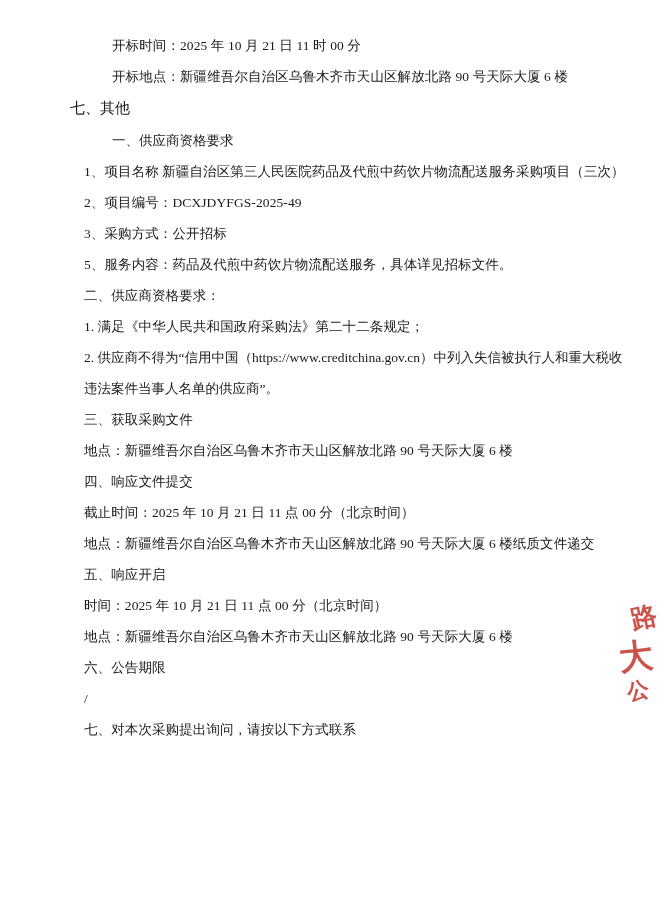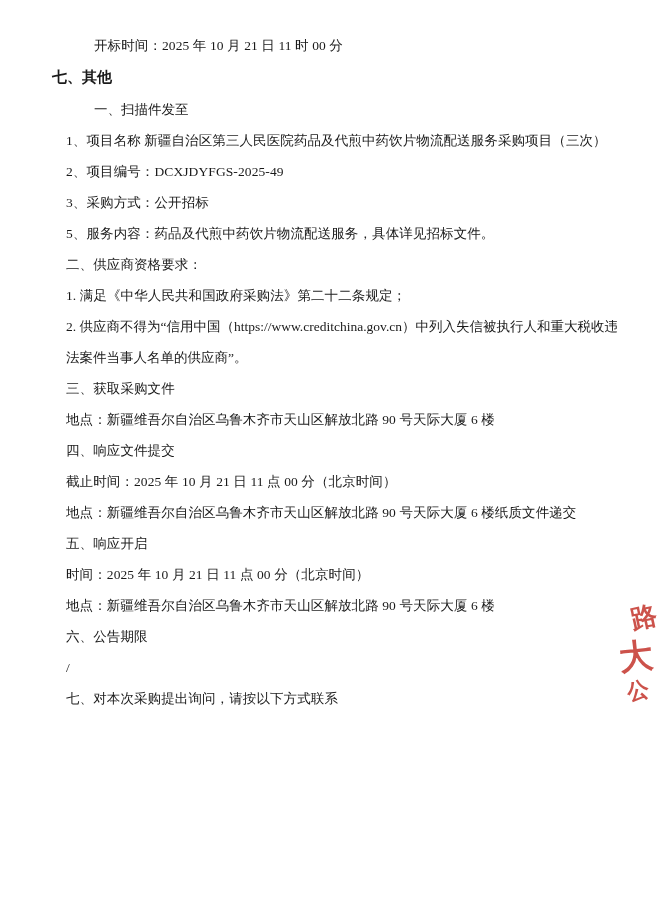--- a/index.html
+++ b/index.html
@@ -13,33 +13,33 @@
     font-family: "Liberation Serif", "DejaVu Serif", serif;
     color: #1a1a1a;
     position: relative;
     overflow: hidden;
   }
   .page {
     position: relative;
     width: 667px;
     height: 902px;
     box-sizing: border-box;
-    padding: 30px 38px 10px 38px;
+    padding: 30px 38px 10px 56px;
   }
   .line {
     font-size: 13.5px;
     line-height: 31px;
     white-space: nowrap;
     letter-spacing: 0.1px;
   }
   .indent1 { padding-left: 28px; font-family: Liberation Serif, serif; }
   .indent2 { padding-left: 56px; }
   .heading {
     font-size: 15px;
-    font-weight: bold;
+    font-weight: normal;
     line-height: 33px;
     padding-left: 14px;
   }
   .subheading {
     font-size: 13.5px;
     line-height: 31px;
     padding-left: 56px;
   }
   .wrap {
     font-size: 13.5px;
@@ -64,24 +64,25 @@
   .s1 { top: 0px;  right: 2px;  font-size: 26px; transform: rotate(-12deg); }
   .s2 { top: 34px; right: 6px;  font-size: 34px; transform: rotate(-6deg); }
   .s3 { top: 76px; right: 10px; font-size: 22px; transform: rotate(-14deg); }
 </style>
 </head>
 <body>
 
 <div class="page">
 
   <div class="line indent2">开标时间：2025 年 10 月 21 日  11 时 00 分</div>
+  <div class="line indent2">开标地点：新疆维吾尔自治区乌鲁木齐市天山区解放北路 90 号天际大厦 6 楼</div>
 
   <div class="heading">七、其他</div>
 
-  <div class="subheading">一、扫描件发至</div>
+  <div class="subheading">一、供应商资格要求</div>
 
   <div class="line indent1">1、项目名称   新疆自治区第三人民医院药品及代煎中药饮片物流配送服务采购项目（三次）</div>
   <div class="line indent1">2、项目编号：DCXJDYFGS-2025-49</div>
   <div class="line indent1">3、采购方式：公开招标</div>
   <div class="line indent1">5、服务内容：药品及代煎中药饮片物流配送服务，具体详见招标文件。</div>
 
   <div class="line indent1">二、供应商资格要求：</div>
   <div class="line indent1">1. 满足《中华人民共和国政府采购法》第二十二条规定；</div>
   <div class="wrap indent1">2. 供应商不得为“信用中国（https://www.creditchina.gov.cn）中列入失信被执行人和重大税收违法案件当事人名单的供应商”。</div>
 

